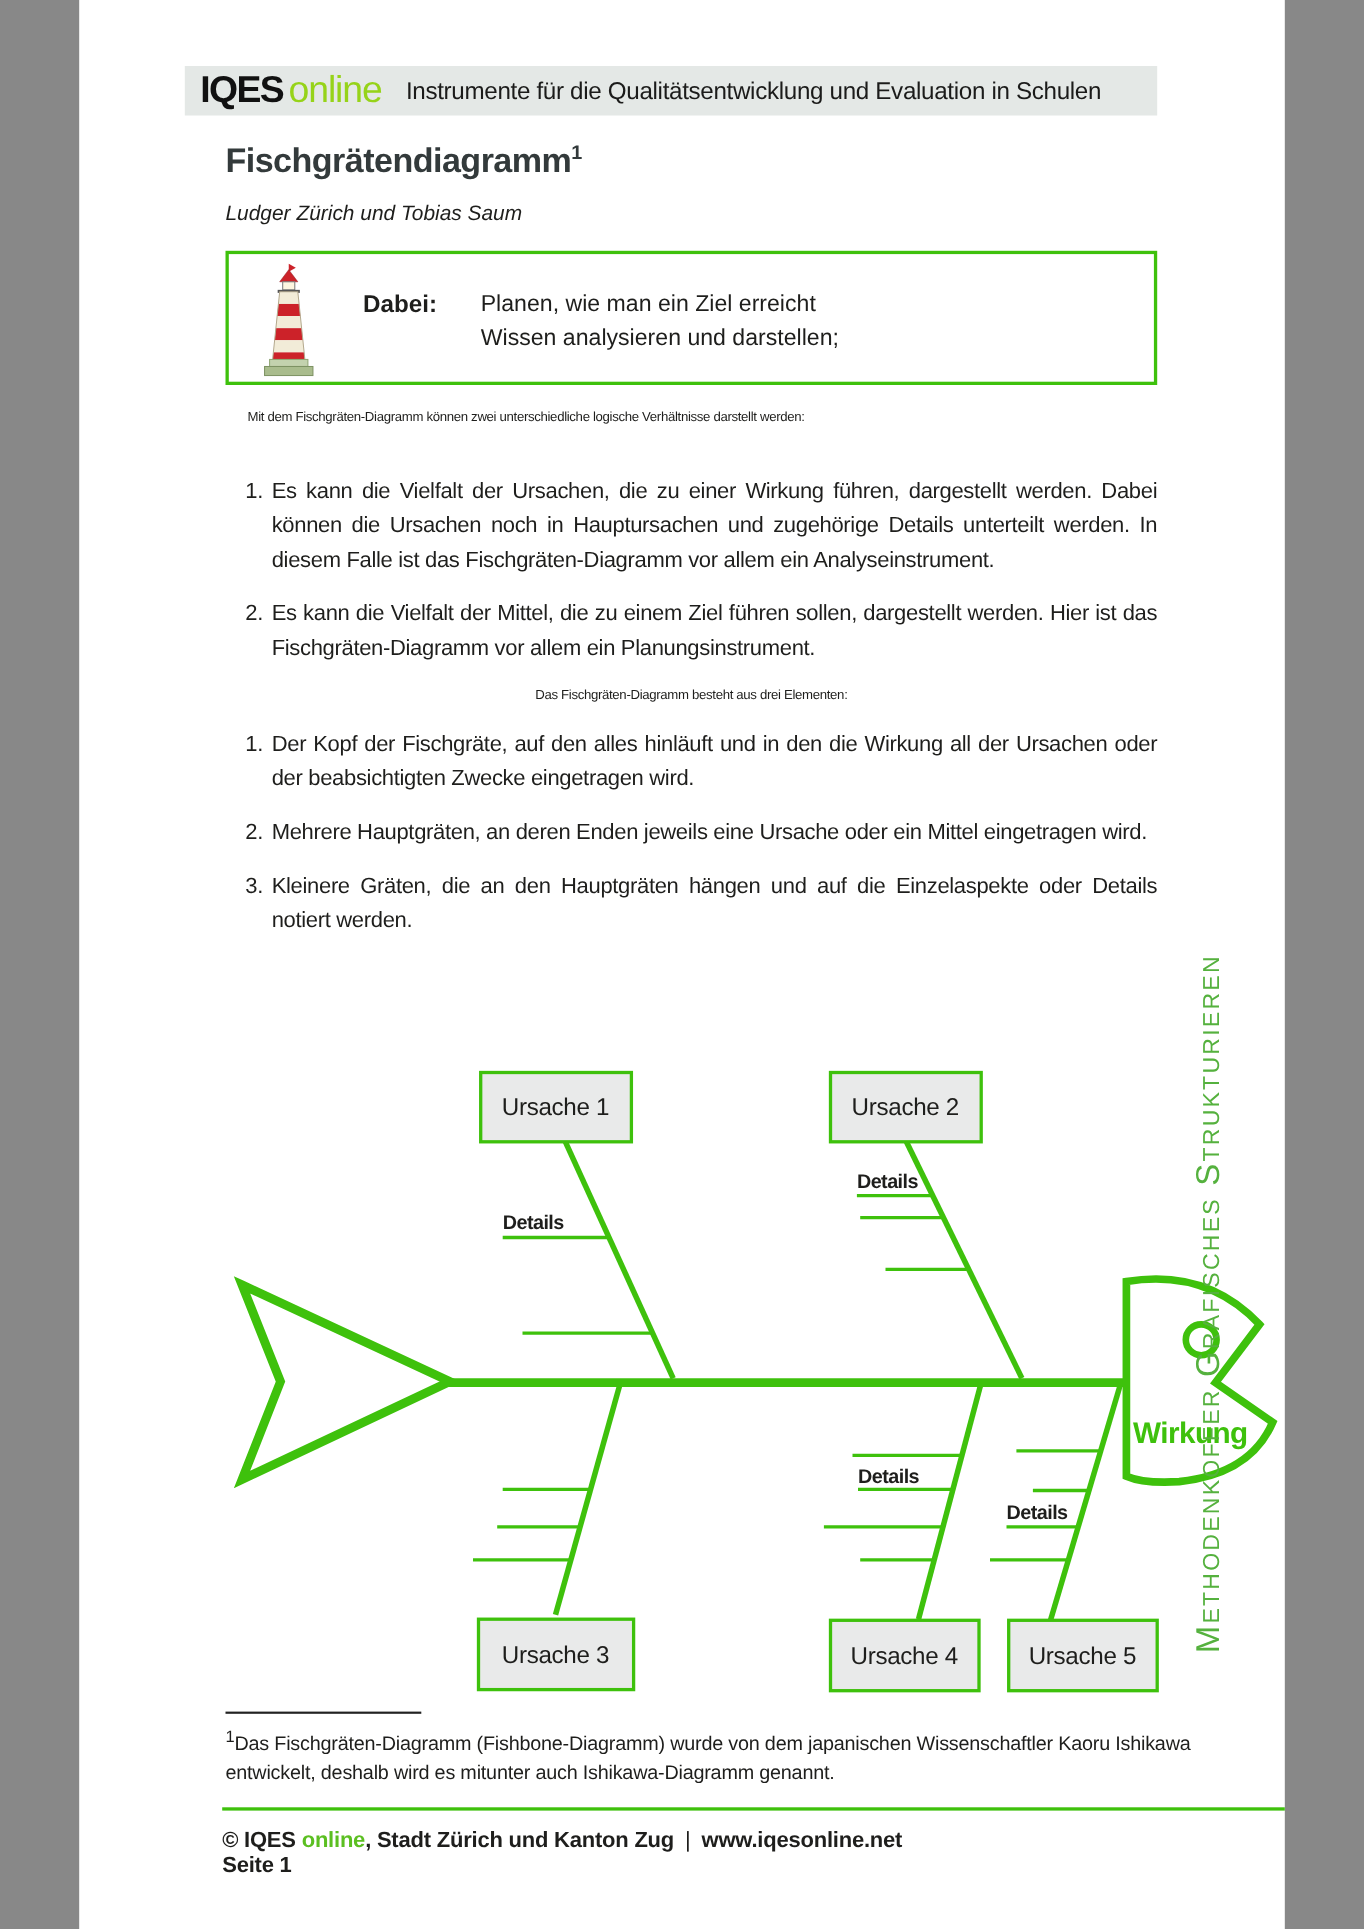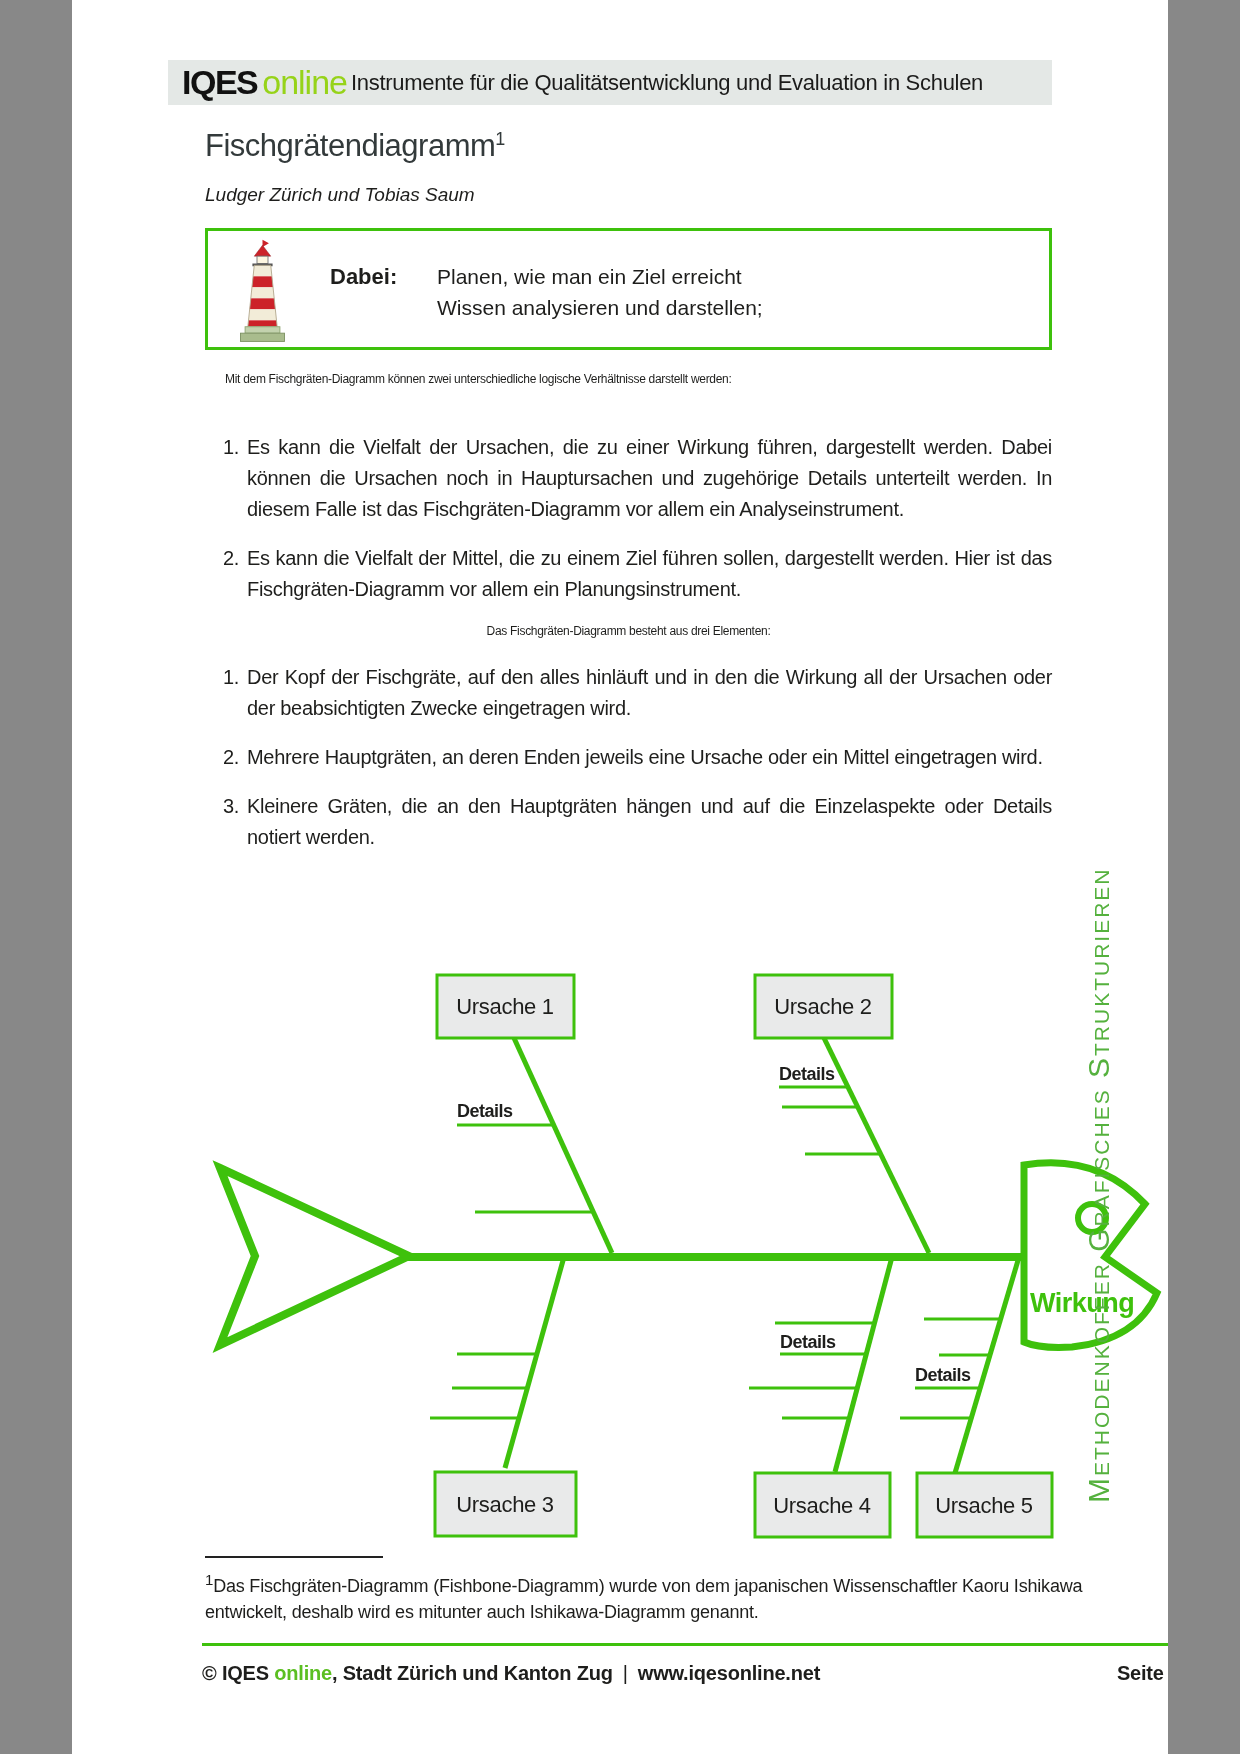--- a/index.html
+++ b/index.html
@@ -9,23 +9,23 @@
     overflow:hidden; margin:0 auto;
   }
   
   .header-bar {
     position:absolute; left:96px; top:60px; width:884px; height:45px;
     background:var(--header-bar-bg,#e4e8e6); display:flex; align-items:center;
   }
   .brand { margin-left:14px; display:flex; align-items:baseline; }
   .brand-iqes { font-size:34px; font-weight:bold; color:#111; letter-spacing:-1.5px; }
   .brand-online { font-size:34px; color:var(--header-online-green,#96d319); letter-spacing:-1px; margin-left:5px; }
-  .tagline { font-size:22px; color:#1b1b1a; margin-left:4px; letter-spacing:-0.3px; }
-  
-  .doc-title { position:absolute; left:133px; top:128px; font-size:31px; font-weight:normal; color:var(--title-color,#333a3b); letter-spacing:-0.5px; }
+  .tagline { font-size:22px; color:#1b1b1a; margin-left:22px; letter-spacing:-0.3px; }
+  
+  .doc-title { position:absolute; left:133px; top:128px; font-size:31px; font-weight:bold; color:var(--title-color,#333a3b); letter-spacing:-0.5px; }
   .doc-title sup { font-size:18px; }
   .authors { position:absolute; left:133px; top:184px; font-size:19px; font-style:italic; }
   
   .goal-box {
     position:absolute; left:133px; top:228px; width:847px; height:122px;
     border:3px solid var(--diagram-green,#3ec10c); box-sizing:border-box;
     display:flex; align-items:flex-start;
   }
   .goal-icon { margin:8px 0 0 27px; width:55px; height:104px; flex:none; }
   .goal-label { margin:30px 0 0 40px; width:62px; font-size:22px; font-weight:bold; line-height:31px; flex:none; }
@@ -53,21 +53,21 @@
     position:absolute; left:1010px; top:1503px; width:713px;
     transform:rotate(-90deg); transform-origin:0 0;
     font-size:30px; color:var(--vertical-text-green,#55b13e);
     font-variant:small-caps; letter-spacing:2px; white-space:nowrap;
   }
   
   .footnote { position:absolute; left:133px; top:1556px; width:885px; }
   .footnote-rule { width:178px; height:2px; background:#222; }
   .footnote-text { margin-top:9px; font-size:18px; line-height:26px; letter-spacing:-0.2px; }
   .footer-rule { position:absolute; left:130px; top:1643px; width:978px; height:3px; background:var(--diagram-green,#3ec10c); }
-  .footer { position:absolute; left:130px; top:1662px; width:978px; display:flex; justify-content:space-between; font-size:20px; font-weight:bold; letter-spacing:-0.2px; }
+  .footer { position:absolute; left:130px; top:1662px; width:978px; display:flex; justify-content:space-between; font-size:20px; font-weight:bold; letter-spacing:-0.2px;flex-direction:column; }
   .footer .online { color:var(--footer-online-green,#5bbf21); }
   .footer .sep { font-weight:400; padding:0 10px; }
 </style>
 </head>
 <body>
 
 <div class="page">
 
   <div class="header-bar">
     <div class="brand">

